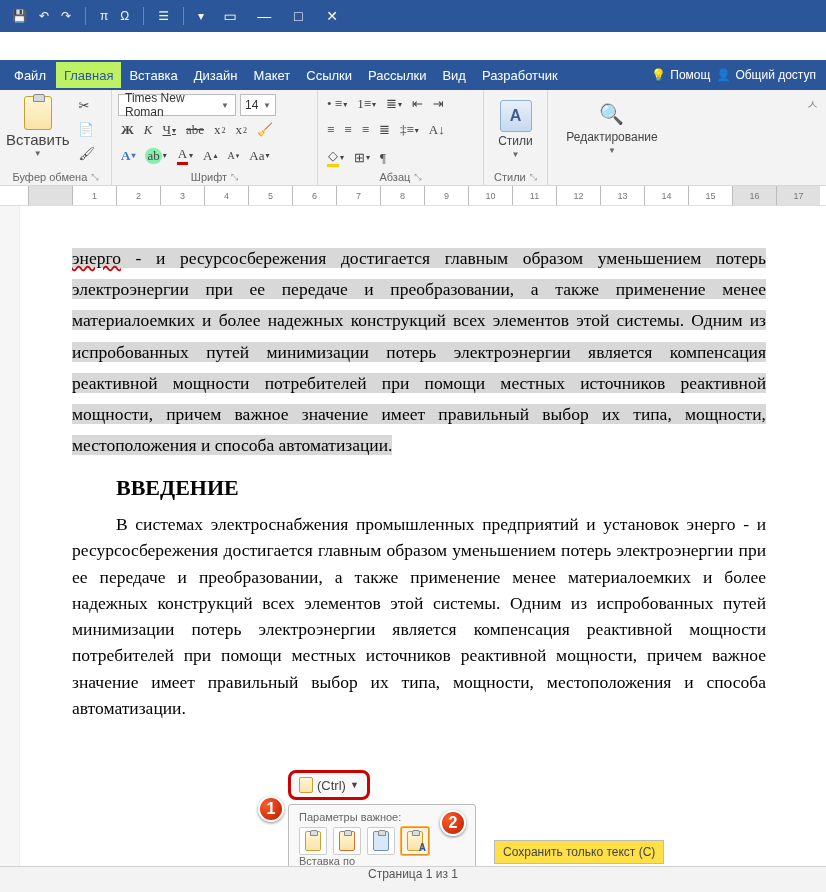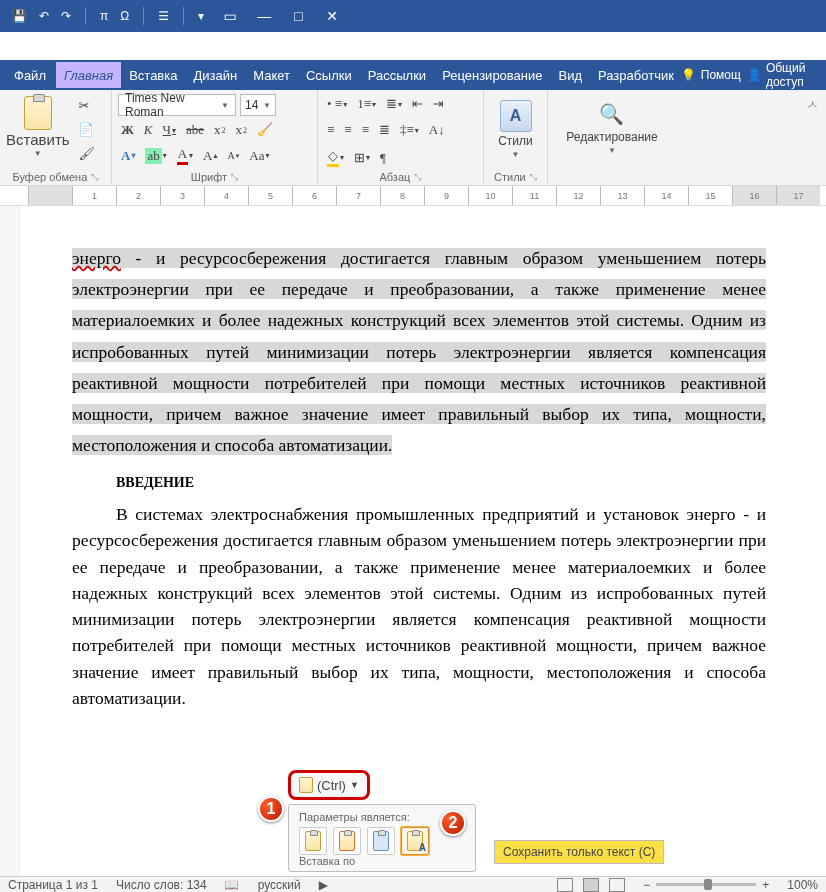--- a/index.html
+++ b/index.html
@@ -9,21 +9,21 @@
 .qat { display: flex; gap: 12px; align-items: center; padding: 0 8px; }
 .qat-sep { width: 1px; height: 18px; background: #6a87b8; margin: 0 2px; }
 .qat-icon { color: #fff; opacity: 0.95; }
 .title-text { flex: 1; text-align: center; font-size: 13px; }
 .win-controls { display: flex; gap: 18px; padding: 0 10px; }
 .win-ctrl { width: 16px; text-align: center; font-size: 14px; }
 
 .tabs-row { background: #2b579a; height: 30px; display: flex; align-items: center; color: #fff; font-size: 13px; padding-left: 4px; margin-top: 28px; }
 .tab { padding: 6px 8px 5px; cursor: pointer; white-space: nowrap; }
 .tab.file { padding-left: 10px; padding-right: 10px; }
-.tab.active { background: #c4b5fd; color: #2b579a; font-style: italic; }
+.tab.active { background: #bef264; color: #2b579a; }
 .tabs-right { margin-left: auto; display: flex; align-items: center; gap: 6px; padding-right: 10px; }
 .help-text, .share-text { font-size: 12px; display: flex; align-items: center; gap: 4px; }
 
 .ribbon { background: #f3f3f3; height: 96px; display: flex; border-bottom: 1px solid #d8d8d8; }
 .rgroup { border-right: 1px solid #d8d8d8; padding: 4px 6px 2px; display: flex; flex-direction: column; justify-content: space-between; }
 .rgroup-label { font-size: 11px; color: #666; text-align: left; padding-top: 2px; display: flex; align-items: center; justify-content: center; gap: 4px; }
 .rgroup-label .dl { font-size: 9px; color: #888; }
 .clip-big { display: flex; flex-direction: column; align-items: center; gap: 1px; margin-top: 2px;}
 .clip-icon { width: 28px; height: 34px; background: linear-gradient(#fff6d8,#f9e4a8); border: 1px solid #c8a032; border-radius: 3px; position: relative; }
 .clip-icon::before { content:""; position:absolute; top:-3px; left:8px; width:10px; height:6px; border:1px solid #888; border-radius:2px 2px 0 0; background:#d8d8d8; }
@@ -35,37 +35,37 @@
 
 .font-rows { display:flex; flex-direction:column; gap:4px; }
 .font-row { display:flex; align-items:center; gap:4px; }
 .font-name { background:#fff; border:1px solid #bcbcbc; height:22px; width:118px; padding:2px 6px; font-size:12px; color:#333; display:flex; align-items:center; justify-content:flex-start;}
 .font-size { background:#fff; border:1px solid #bcbcbc; height:22px; width:36px; padding:2px 4px; font-size:12px; color:#333; display:flex; align-items:center; justify-content:space-between;}
 .dd { font-size:8px; color:#666; }
 .rbtn { padding: 2px 3px; font-size: 13px; color:#444; font-family: "Times New Roman", serif; display:inline-flex; align-items:center; gap:1px;}
 .rbtn .sm{font-size:8px;}
 .color-u { border-bottom: 3px solid #cc0000; display:inline-block; padding:0 1px;}
 .color-a { border-bottom: 3px solid #ffcc00; display:inline-block; padding:0 1px;}
-.hilite { background: #86efac; padding:0 2px;}
+.hilite { background: #86efac; padding:0 2px;border-radius:8px;}
 
 .para-rows { display:flex; flex-direction:column; gap:6px; }
 
 .styles-big { display:flex; flex-direction:column; align-items:center; gap:2px; margin-top:6px;}
 .styles-icon { width:32px; height:32px; border:1px solid #8fb0d8; background:linear-gradient(#e8f0fa,#c8d8ee); border-radius:3px; display:flex; align-items:center; justify-content:center; color:#3a5f8f; font-size:16px; font-weight:bold;}
 .edit-big { display:flex; flex-direction:column; align-items:center; gap:2px; margin-top:6px;}
 
 .ruler { background:#fff; height:20px; border-bottom:1px solid #ddd; display:flex; font-size:9px; color:#777; padding-left:28px; position:relative;}
 .ruler-seg { width:44px; text-align:center; border-left:1px solid #bbb; display:flex; align-items:center; justify-content:center;}
 .ruler-dark { background:#e0e0e0;}
 
 .document { background:#fff; padding: 6px 12px 0 28px; height: 670px; position:relative; overflow:hidden;}
 .vruler { position:absolute; left:0; top:0; bottom:0; width:20px; background:#f6f6f6; border-right:1px solid #eee;}
 .doc-text { font-family: "Times New Roman", serif; font-size: 17.5px; line-height: 1.78; color: #000; text-align: justify; padding: 0 48px 0 44px; }
 .highlight { background: #d8d8d8; }
-.heading { font-family: "Times New Roman", serif; font-size: 14px; font-weight: bold; margin: 14px 0 10px; padding-left: 88px; }
+.heading { font-family: "Times New Roman", serif; font-size: 22px; font-weight: bold; margin: 14px 0 10px; padding-left: 88px; }
 .para2 { font-family:"Times New Roman",serif; font-size:17.5px; line-height:1.5; text-align:justify; padding: 0 48px 0 44px; text-indent: 44px;}
 .redsq { text-decoration: underline; text-decoration-style: wavy; text-decoration-color: #cc0000; }
 
 .paste-popup { position:absolute; left:288px; top:564px; }
 .ctrl-btn { background:#f8f8f8; border:3px solid #cc0000; border-radius:8px; padding:4px 8px; display:inline-flex; align-items:center; gap:4px; font-size:13px; color:#444;}
 .ctrl-btn .ci { display:inline-block; width:14px; height:16px; background:linear-gradient(#fff6d8,#f9e4a8); border:1px solid #c8a032; border-radius:2px;}
 .popup-body { background:#f8f8f8; border:1px solid #bcbcbc; border-radius:3px; margin-top:4px; padding:6px 10px 4px; width:188px;}
 .popup-title { font-size:11px; color:#666; margin-bottom:4px;}
 .popup-icons { display:flex; gap:6px; align-items:center;}
 .pi { width:28px; height:28px; border:1px solid #ccc; background:#fff; display:flex; align-items:center; justify-content:center; border-radius:2px; position:relative;}
@@ -73,21 +73,21 @@
 .pi .cb { width:16px; height:20px; background:linear-gradient(#fff6d8,#f9e4a8); border:1px solid #c8a032; border-radius:2px; position:relative;}
 .pi .cb::before{content:""; position:absolute; top:-2px; left:4px; width:6px; height:4px; border:1px solid #888; border-radius:2px 2px 0 0; background:#ddd;}
 .pi .letter { position:absolute; right:2px; bottom:1px; font-size:10px; font-weight:bold; color:#2b579a;}
 .popup-footer { font-size:11px; color:#666; }
 .tooltip { position:absolute; left:494px; top:634px; background:#fde047; border:1px solid #bcbcbc; padding:4px 8px; font-size:12px; color:#444; white-space:nowrap;}
 
 .numcircle { width:26px; height:26px; border-radius:50%; background: radial-gradient(circle at 30% 30%, #ff5a2a, #b81c00); border:2px solid #fff; box-shadow: 0 1px 3px rgba(0,0,0,.5); color:#fff; font-weight:bold; font-size:16px; display:flex; align-items:center; justify-content:center;}
 .num1 { position:absolute; left:258px; top:590px;}
 .num2 { position:absolute; left:440px; top:604px;}
 
-.statusbar { position:absolute; bottom:0; left:0; right:0; height:16px; background:#f3f3f3; border-top:1px solid #d0d0d0; display:flex; align-items:center; font-size:12px; color:#555; padding: 0 8px; gap: 18px;}
+.statusbar { position:absolute; bottom:0; left:0; right:0; height:26px; background:#f3f3f3; border-top:1px solid #d0d0d0; display:flex; align-items:center; font-size:12px; color:#555; padding: 0 8px; gap: 18px; flex-direction: column;}
 .sb-spacer { flex:1; }
 .zoom-slider { display:flex; align-items:center; gap:6px; }
 .slider-track { width:100px; height:3px; background:#bcbcbc; position:relative;}
 .slider-thumb { position:absolute; left:48px; top:-4px; width:8px; height:11px; background:#888; border-radius:2px;}
 .view-icons { display:flex; gap:10px; align-items:center;}
 .vi { width:16px; height:14px; border:1px solid #888;}
 </style>
 </head>
 <body>
 
@@ -113,21 +113,20 @@
 </div>
 
 <div class="tabs-row">
   <div class="tab file">Файл</div>
   <div class="tab active">Главная</div>
   <div class="tab">Вставка</div>
   <div class="tab">Дизайн</div>
   <div class="tab">Макет</div>
   <div class="tab">Ссылки</div>
   <div class="tab">Рассылки</div>
-  <div class="tab">Рецензирование</div>
   <div class="tab">Вид</div>
   <div class="tab">Разработчик</div>
   <div class="tabs-right">
     <span class="help-text">💡 <span>Помощ</span></span>
     <span class="share-text">👤 <span>Общий доступ</span></span>
   </div>
 </div>
 
 <div class="ribbon">
   <div class="rgroup" style="width:112px">
@@ -284,21 +283,21 @@
 
   <div class="para2">В системах электроснабжения промышленных предприятий и установок энерго - и ресурсосбережения достигается главным образом уменьшением потерь электроэнергии при ее передаче и преобразовании, а также применение менее материалоемких и более надежных конструкций всех элементов этой системы. Одним из испробованных путей минимизации потерь электроэнергии является компенсация реактивной мощности потребителей при помощи местных источников реактивной мощности, причем важное значение имеет правильный выбор их типа, мощности, местоположения и способа автоматизации.</div>
 
   <div class="paste-popup">
     <div class="ctrl-btn">
       <span class="ci"></span>
       <span>(Ctrl)</span>
       <span class="sm" style="font-size:9px">▼</span>
     </div>
     <div class="popup-body">
-      <div class="popup-title">Параметры является:</div>
+      <div class="popup-title">Параметры важное:</div>
       <div class="popup-icons">
         <div class="pi">
             <span class="cb"></span>
           </div>
         <div class="pi">
             <span class="cb" style="border-color:#d87028"></span>
           </div>
         <div class="pi">
             <span class="cb" style="background:#d8e8f8;border-color:#6a8fc0"></span>
           </div>

